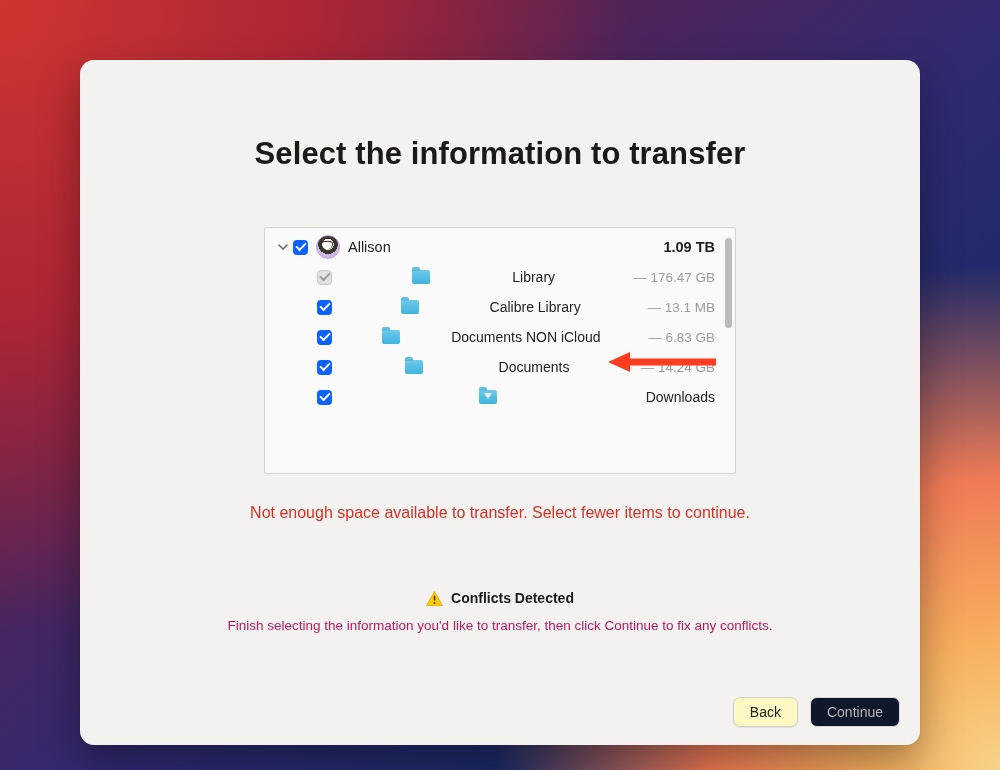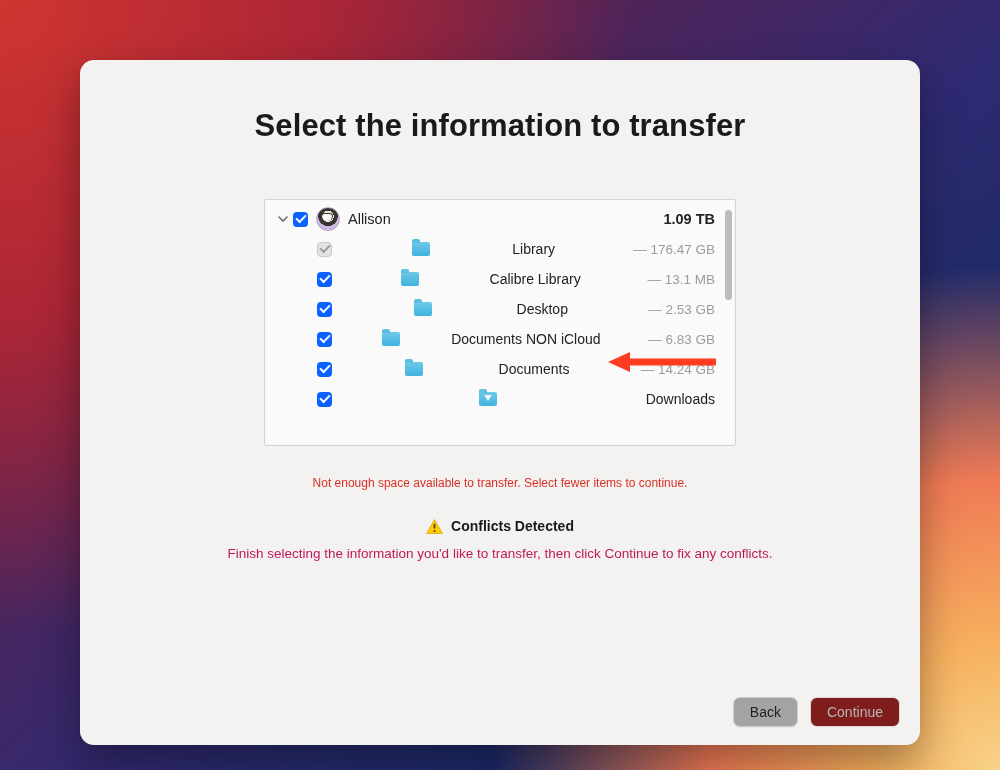--- a/index.html
+++ b/index.html
@@ -27,21 +27,21 @@
     height: 685px;
     background: #f4f2f1;
     border-radius: 14px;
     box-shadow: 0 18px 40px rgba(0,0,0,0.35), 0 0 0 1px rgba(0,0,0,0.02);
     display: flex;
     flex-direction: column;
     box-sizing: border-box;
   }
   .hdr {
     text-align: center;
-    padding-top: 48px;
+    padding-top: 76px;
   }
   h1.title {
     margin: 0;
     font-size: 31px;
     font-weight: 700;
     letter-spacing: 0.1px;
     color: #1a1a1a;
   }
   .subtitle {
     margin-top: 14px;
@@ -195,34 +195,35 @@
     left: 528px;
     top: 290px;
     width: 110px;
     height: 24px;
     pointer-events: none;
   }
   .error {
     margin-top: 30px;
     text-align: center;
     color: #d93025;
-    font-size: 12px;
+    font-size: 16px;
     font-weight: 500;
   }
   .conflicts {
     margin-top: 28px;
     text-align: center;
   }
   .conflicts-head {
     font-size: 14px;
     font-weight: 700;
     color: #1a1a1a;
     display: inline-flex;
     align-items: center;
     gap: 8px;
+    margin-top: 40px;
   }
   .warn {
     width: 17px; height: 15px;
     display:inline-block;
     position:relative;
   }
   .warn svg{display:block;}
   .conflicts-sub {
     margin-top: 8px;
     font-size: 13.5px;
@@ -234,29 +235,29 @@
     bottom: 18px;
     display: flex;
     gap: 12px;
   }
   .btn {
     height: 28px;
     padding: 0 16px;
     border-radius: 7px;
     font-size: 14px;
     border: 1px solid #cfcdcc;
-    background: #a3a3a3;
+    background: #fef9c3;
     color: #222;
     display: inline-flex;
     align-items: center;
     box-shadow: 0 1px 1px rgba(0,0,0,0.05);
   }
   .btn.disabled {
     color: #b8b6b5;
-    background: #7f1d1d;
+    background: #0f172a;
     border-color: #dddbda;
     box-shadow:none;
   }
 </style>
 </head>
 <body>
 
 <div class="bg"></div>
 
 <div class="panel">
@@ -284,26 +285,20 @@
           <span class="cb disabled"></span>
           <span class="folder"></span>
           <span class="label">Library</span>
           <span class="size"> — 176.47 GB</span>
         </div>
         <div class="row item">
           <span class="cb checked"></span>
           <span class="folder"></span>
           <span class="label">Calibre Library</span>
           <span class="size"> — 13.1 MB</span>
-        </div>
-        <div class="row item">
-          <span class="cb checked"></span>
-          <span class="folder"></span>
-          <span class="label">Desktop</span>
-          <span class="size"> — 2.53 GB</span>
         </div>
         <div class="row item">
           <span class="cb checked"></span>
           <span class="folder"></span>
           <span class="label">Documents NON iCloud</span>
           <span class="size"> — 6.83 GB</span>
         </div>
         <div class="row item">
           <span class="cb checked"></span>
           <span class="folder"></span>

